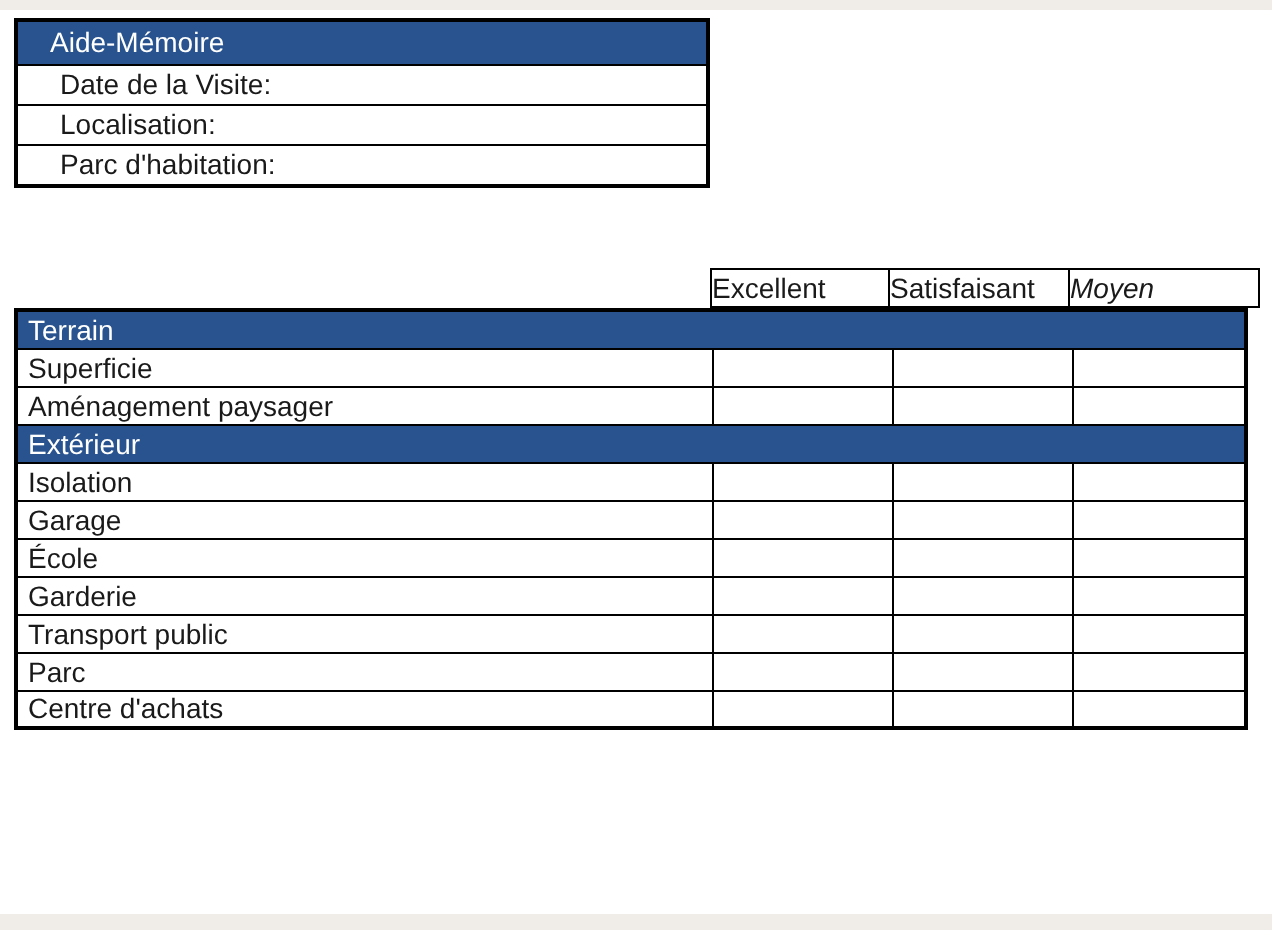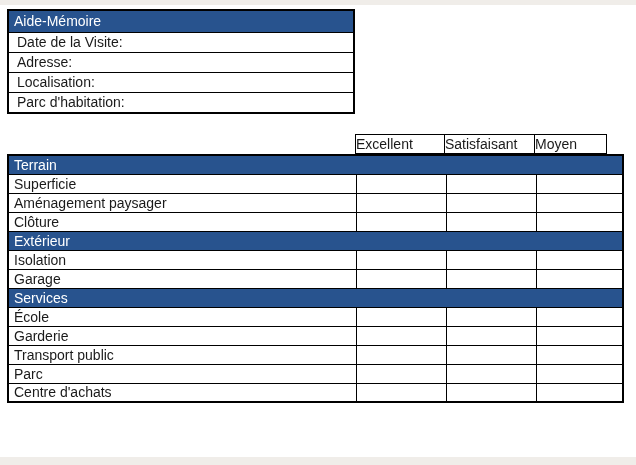--- a/index.html
+++ b/index.html
@@ -24,43 +24,43 @@
 
   
   .form-table{
     position:absolute;left:7px;top:9px;width:348px;
     border:2px solid var(--border);
     background:#fff;
   }
   .form-title{
     height:21px;line-height:21px;
     background:var(--blue);color:#ffffff;
-    padding-left:5px;font-size:14px;
+    padding-left:16px;font-size:14px;
   }
   .form-row{
     height:20px;line-height:19px;
     border-top:1px solid var(--border);
-    padding-left:8px;font-size:14px;
+    padding-left:21px;font-size:14px;
   }
 
   
   .rating-header{
     position:absolute;left:355px;top:134px;
     display:flex;
   }
   .rating-header .hcell{
     height:20px;line-height:18px;
     border:1px solid var(--border);
     font-size:14px;
     background:#fff;
   }
   .rating-header .hcell + .hcell{margin-left:-1px;}
   .rating-header .hcell:nth-child(1){width:90px;}
   .rating-header .hcell:nth-child(2){width:91px;}
-  .rating-header .hcell:nth-child(3){width:73px;}
+  .rating-header .hcell:nth-child(3){width:96px;font-style:italic;}
 
   
   .checklist-table{
     position:absolute;left:7px;top:154px;
     border-collapse:collapse;
     border:2px solid var(--border);
     background:#fff;
   }
   .checklist-table td{
     border:1px solid var(--border);
@@ -78,21 +78,20 @@
 </head>
 <body>
 
 <div id="canvas">
   <div class="edge-strip top"></div>
   <div class="edge-strip bottom"></div>
 
   <div class="form-table">
     <div class="form-title">Aide-Mémoire</div>
     <div class="form-row">Date de la Visite:</div>
-    <div class="form-row">Adresse:</div>
     <div class="form-row">Localisation:</div>
     <div class="form-row">Parc d'habitation:</div>
   </div>
 
   <div class="rating-header">
     <div class="hcell">Excellent</div>
     <div class="hcell">Satisfaisant</div>
     <div class="hcell">Moyen</div>
   </div>
 
@@ -112,43 +111,34 @@
           <td class="rating-cell"></td>
           <td class="rating-cell"></td>
           <td class="rating-cell"></td>
         </tr>
         <tr class="item-row">
           <td class="label-cell">Aménagement paysager</td>
           <td class="rating-cell"></td>
           <td class="rating-cell"></td>
           <td class="rating-cell"></td>
         </tr>
-        <tr class="item-row">
-          <td class="label-cell">Clôture</td>
-          <td class="rating-cell"></td>
-          <td class="rating-cell"></td>
-          <td class="rating-cell"></td>
-        </tr>
         <tr class="section-row">
           <td colspan="4">Extérieur</td>
         </tr>
         <tr class="item-row">
           <td class="label-cell">Isolation</td>
           <td class="rating-cell"></td>
           <td class="rating-cell"></td>
           <td class="rating-cell"></td>
         </tr>
         <tr class="item-row">
           <td class="label-cell">Garage</td>
           <td class="rating-cell"></td>
           <td class="rating-cell"></td>
           <td class="rating-cell"></td>
-        </tr>
-        <tr class="section-row">
-          <td colspan="4">Services</td>
         </tr>
         <tr class="item-row">
           <td class="label-cell">École</td>
           <td class="rating-cell"></td>
           <td class="rating-cell"></td>
           <td class="rating-cell"></td>
         </tr>
         <tr class="item-row">
           <td class="label-cell">Garderie</td>
           <td class="rating-cell"></td>

